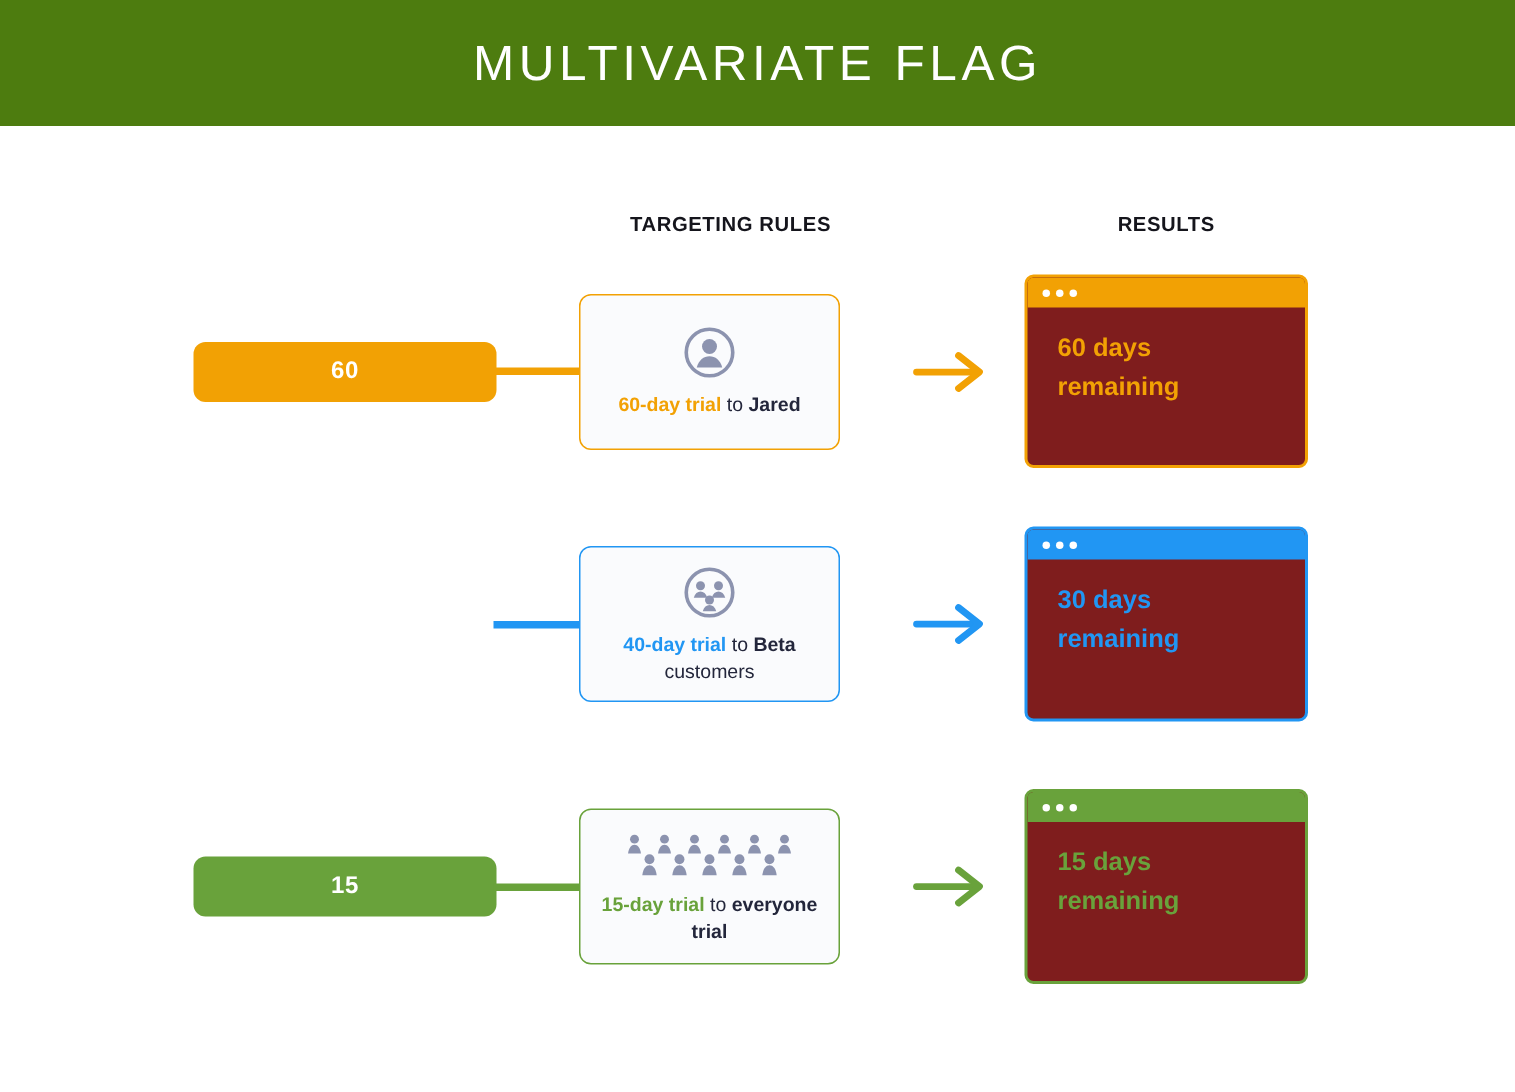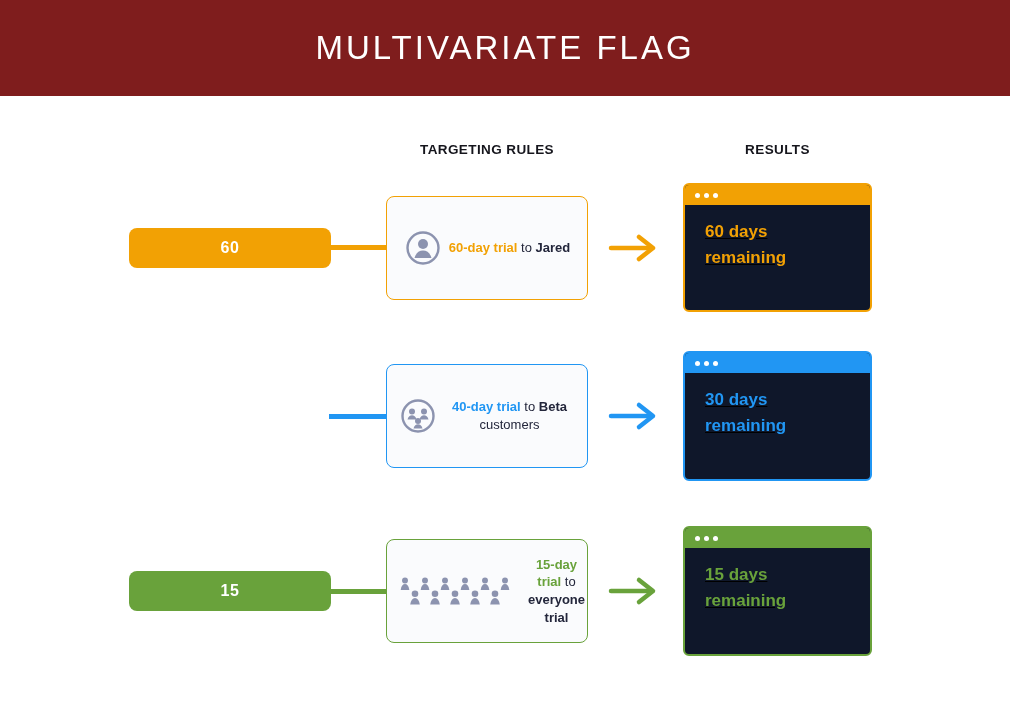--- a/index.html
+++ b/index.html
@@ -1,19 +1,19 @@
 <!DOCTYPE html>
 <html style="--icon-color: #8c93af;"><head>
 <meta charset="utf-8">
 <style>
   html,body{margin:0;padding:0;background:#ffffff;font-family:"Liberation Sans",sans-serif;}
   .canvas{position:relative;width:1010px;height:728px;background:#ffffff;overflow:hidden;}
 
   
-  .banner{position:absolute;left:0;top:0;width:1010px;height:96px;background:#7f1d1d;
+  .banner{position:absolute;left:0;top:0;width:1010px;height:84px;background:#4d7c0f;
           display:flex;align-items:center;justify-content:center;}
   .banner h1{margin:0;font-size:33px;font-weight:400;color:#ffffff;letter-spacing:3px;}
 
   
   .col-h{position:absolute;top:142px;font-size:13.5px;font-weight:700;color:#15151c;
          letter-spacing:.4px;text-align:center;}
   .col-h.variations{left:129px;width:202px;}
   .col-h.targeting{left:386px;width:202px;}
   .col-h.results{left:683px;width:189px;}
 
@@ -23,34 +23,34 @@
   .row-1{top:351px;height:130px;}
   .row-2{top:526px;height:130px;}
 
   .pill{position:absolute;left:129px;top:calc(50% - 20px);width:202px;height:40px;
         background:var(--accent);border-radius:8px;display:flex;align-items:center;
         justify-content:center;color:#ffffff;font-size:16px;font-weight:700;letter-spacing:.5px;}
 
   .connector{position:absolute;left:329px;top:calc(50% - 2.5px);width:60px;height:5px;
              background:var(--accent);}
 
-  .rule-card{position:absolute;left:386px;top:calc(50% - 52px);width:202px;height:104px;
+  .rule-card{position:absolute;left:386px;top:calc(50% - 52px);width:174px;height:104px;
              box-sizing:border-box;background:#fafbfd;border:1px solid var(--accent);
-             border-radius:8px;display:flex;align-items:center;
+             border-radius:8px;display:flex;flex-direction:column;align-items:center;
              justify-content:center;gap:7px;padding:18px 12px;}
   .rule-text{margin:0;font-size:13px;line-height:1.35;color:#23263b;text-align:center;}
   .rule-text .hl{color:var(--accent);font-weight:700;}
   .rule-text strong{font-weight:700;}
   .rule-icon{color:#8c93af;color:var(--icon-color,#8c93af);flex:0 0 auto;}
 
   .arrow{position:absolute;left:608px;top:calc(50% - 15px);}
   .arrow path{stroke:var(--accent);stroke-width:4.5;fill:none;stroke-linecap:round;stroke-linejoin:round;}
 
   .browser{position:absolute;left:683px;top:0;width:189px;height:100%;box-sizing:border-box;
-           background:#0f172a;border:2px solid var(--accent);border-radius:6px;overflow:hidden;text-decoration:underline;}
+           background:#7f1d1d;border:2px solid var(--accent);border-radius:6px;overflow:hidden;}
   .browser-bar{height:20px;background:var(--accent);display:flex;align-items:center;gap:4px;
                padding-left:10px;}
   .dot{width:5px;height:5px;border-radius:50%;background:#ffffff;}
   .result-text{margin:14px 0 0 20px;font-size:17px;font-weight:700;line-height:26px;
                color:var(--accent);}
 </style>
 </head>
 <body>
 
 <div class="canvas">

